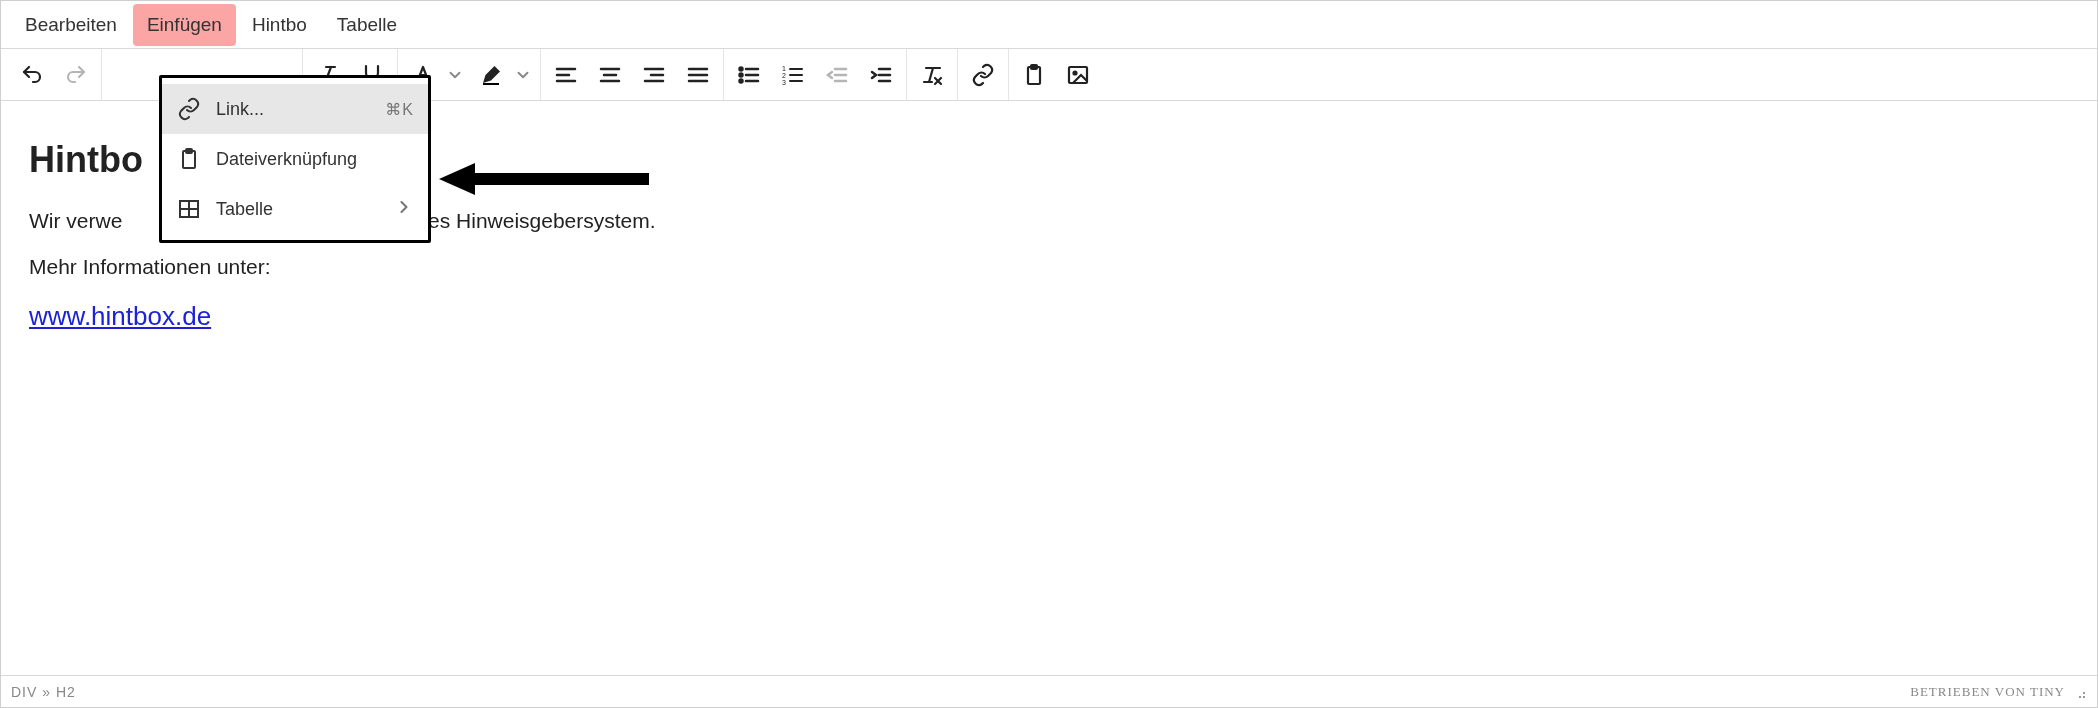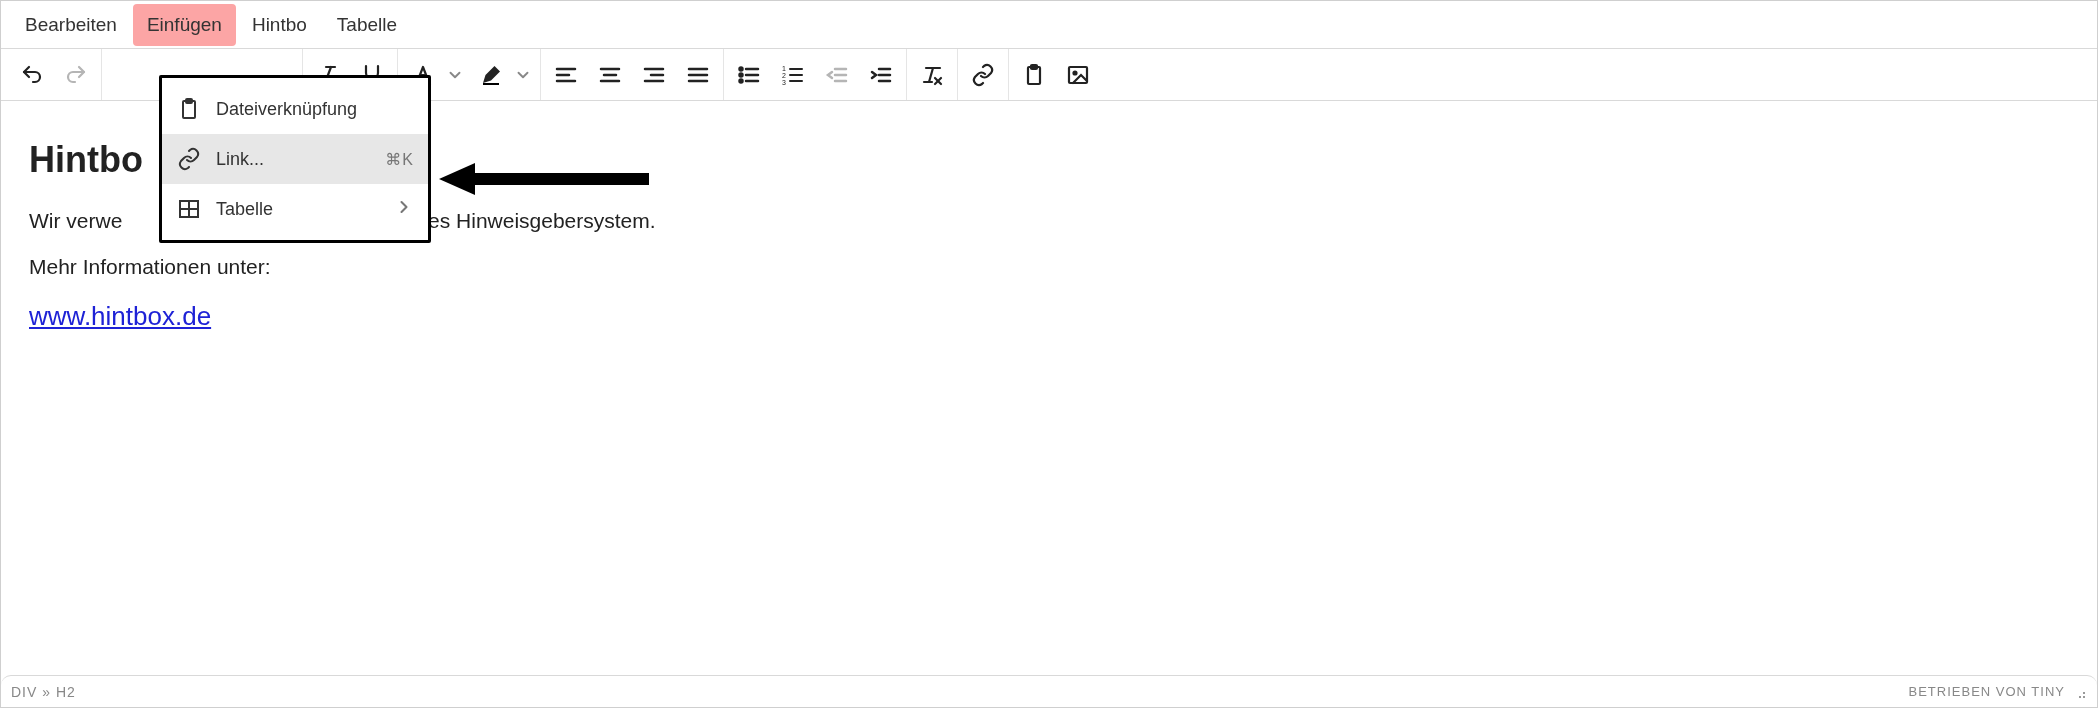--- a/index.html
+++ b/index.html
@@ -133,21 +133,20 @@
   .statusbar {
     display:flex;
     align-items:center;
     justify-content:space-between;
     height:32px;
     padding:0 10px;
     border-top:1px solid #d9d9d9;
     font-size:14px;
     color:#888;
     text-transform:none;
-    border-radius:10px;
   }
   .statusbar .path { letter-spacing:1px; }
   .statusbar .powered { letter-spacing:1px; font-size:13px; text-transform:uppercase;}
   .resize-grip { width:16px; height:16px; margin-left:6px; }
 </style>
 </head>
 <body>
 
 <div class="editor-wrap">
 
@@ -374,49 +373,49 @@
     <h2>Hintbo</h2>
     <p>
       <span>Wir verwe</span><span style="visibility:hidden">xxxxxxxxxxxxxxxxxxxxxxxxx</span><span>igitales Hinweisgebersystem.</span>
     </p>
     <p>Mehr Informationen unter:</p>
     <p><a href="#">www.hintbox.de</a></p>
   </div>
 
   <div class="statusbar">
     <div class="path">DIV » H2</div>
-    <div style="display:flex;align-items:flex-start;">
+    <div style="display:flex;align-items:flex-start;font-family:Liberation Serif, serif;">
       <span class="powered">BETRIEBEN VON TINY</span>
       <span class="resize-grip">
         <svg viewBox="0 0 16 16" fill="#999">
             <path d="M14 14l-2 0 0-2 2 0zM14 10l-2 0 0-2 2 0zM10 14l-2 0 0-2 2 0z"></path>
           </svg>
       </span>
     </div>
   </div>
 
   <div class="dropdown">
+    <div class="dd-item hover">
+      <span class="dd-icon">
+          <svg viewBox="0 0 24 24" stroke="currentColor" stroke-width="2" fill="none" stroke-linecap="round">
+            <path d="M10 13a5 5 0 0 0 7 0l3-3a5 5 0 0 0-7-7l-1 1"></path>
+            <path d="M14 11a5 5 0 0 0-7 0l-3 3a5 5 0 0 0 7 7l1-1"></path>
+          </svg>
+        </span>
+      <span class="dd-label">Link...</span>
+      <span class="dd-shortcut">⌘K</span>
+    </div>
     <div class="dd-item">
       <span class="dd-icon">
           <svg viewBox="0 0 24 24" stroke="currentColor" stroke-width="2" fill="none" stroke-linecap="round">
             <rect x="6" y="4" width="12" height="17" rx="1"></rect>
             <rect x="9" y="2" width="6" height="4" rx="1"></rect>
           </svg>
         </span>
       <span class="dd-label">Dateiverknüpfung</span>
-    </div>
-    <div class="dd-item hover">
-      <span class="dd-icon">
-          <svg viewBox="0 0 24 24" stroke="currentColor" stroke-width="2" fill="none" stroke-linecap="round">
-            <path d="M10 13a5 5 0 0 0 7 0l3-3a5 5 0 0 0-7-7l-1 1"></path>
-            <path d="M14 11a5 5 0 0 0-7 0l-3 3a5 5 0 0 0 7 7l1-1"></path>
-          </svg>
-        </span>
-      <span class="dd-label">Link...</span>
-      <span class="dd-shortcut">⌘K</span>
     </div>
     <div class="dd-item">
       <span class="dd-icon">
           <svg viewBox="0 0 24 24" stroke="currentColor" stroke-width="2" fill="none">
             <rect x="3" y="4" width="18" height="16"></rect>
             <line x1="3" y1="12" x2="21" y2="12"></line>
             <line x1="12" y1="4" x2="12" y2="20"></line>
           </svg>
         </span>
       <span class="dd-label">Tabelle</span>

